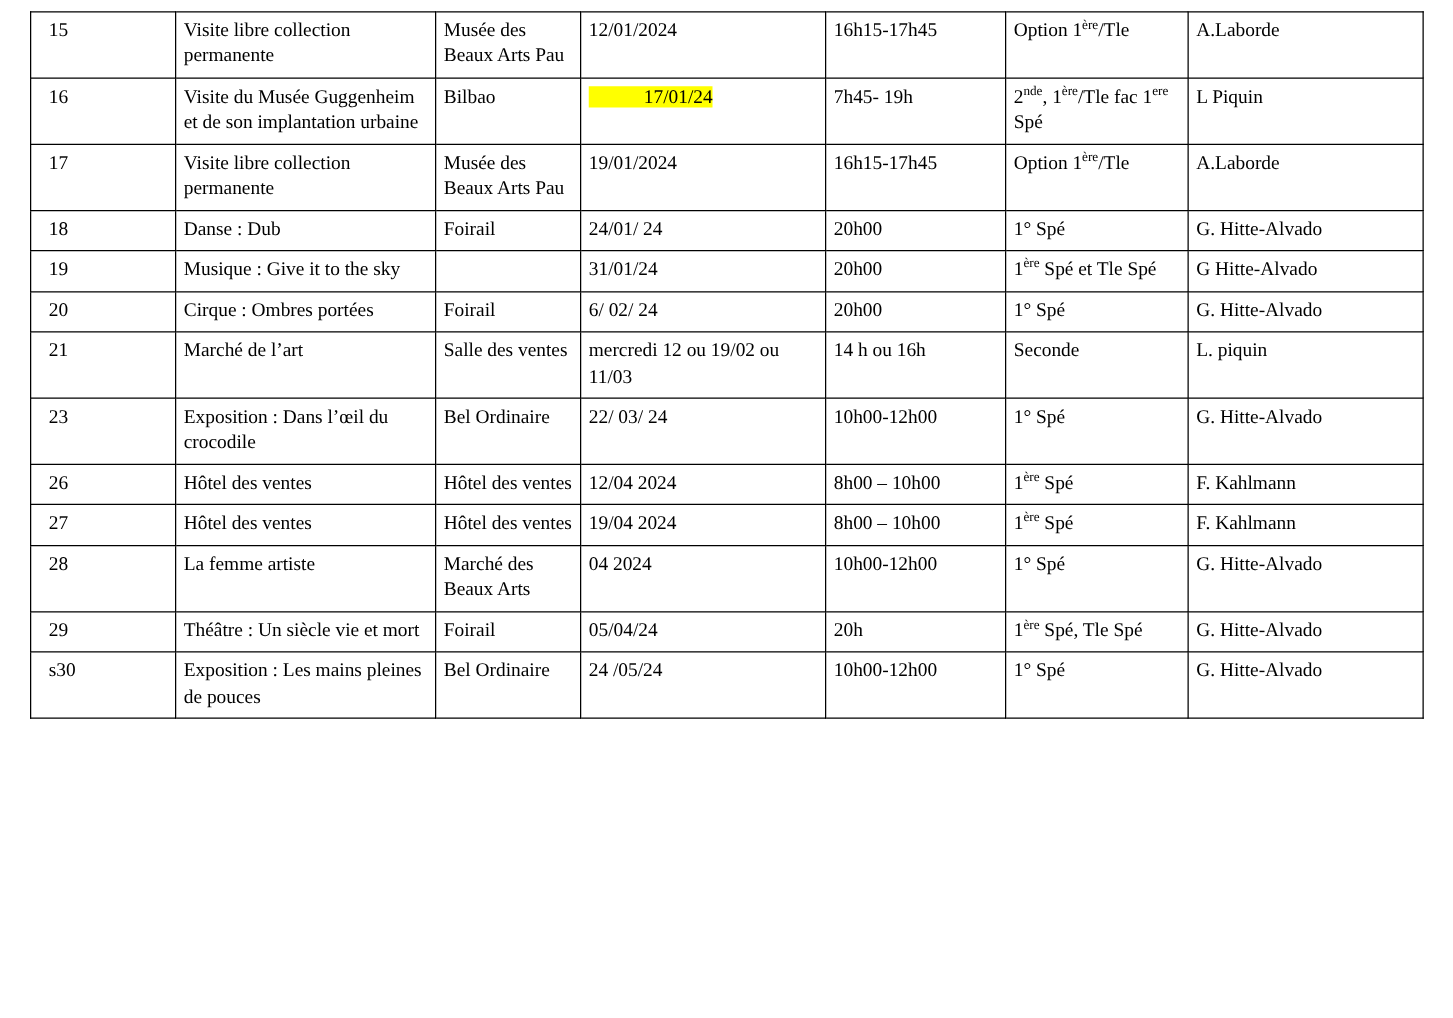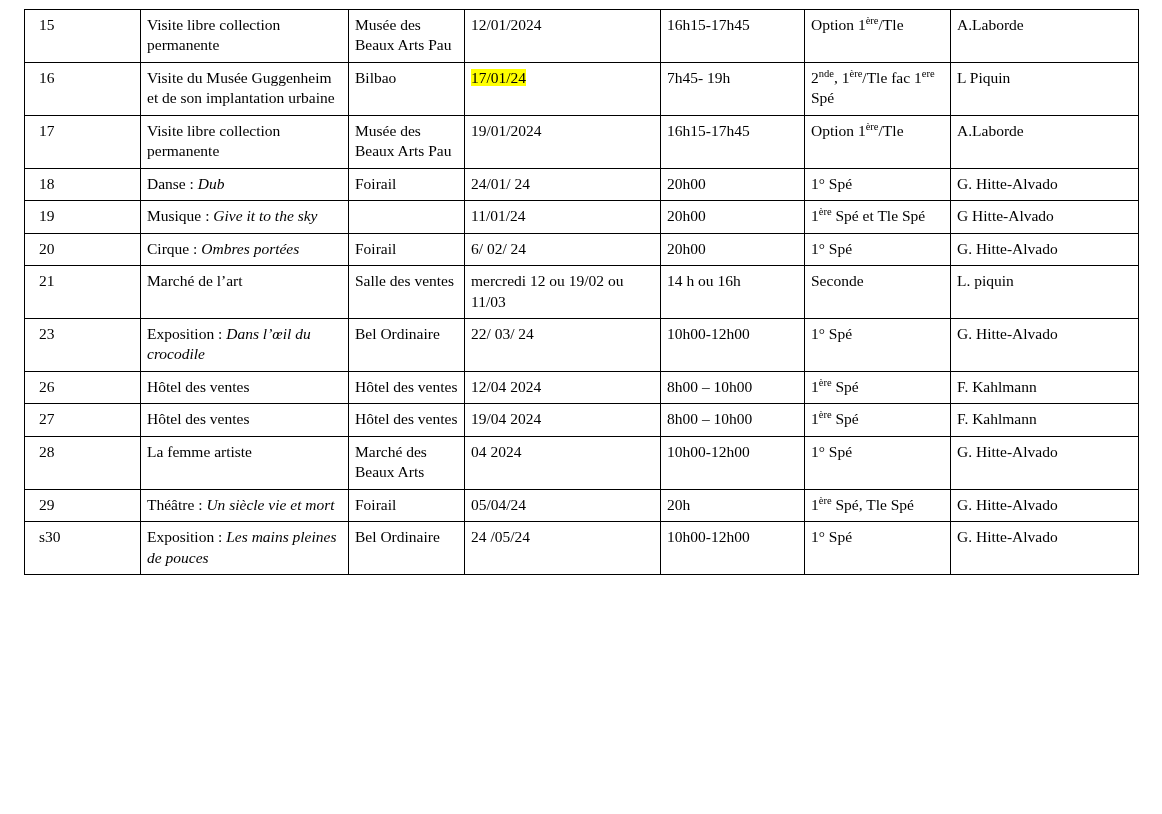--- a/index.html
+++ b/index.html
@@ -41,29 +41,29 @@
     padding: 5px 6px 6px 6px;
     word-wrap: break-word;
   }
   .cell-inner {
     display: block;
   }
   .num {
     padding-left: 8px;
   }
   .it {
-    font-style: italic;
   }
   sup {
     font-size: 0.68em;
     vertical-align: super;
     line-height: 0;
   }
   .hl {
     background: #ffff00;
+    padding-left: 44px;
   }
 </style>
 </head>
 <body>
 
 <div id="sheet">
   <table class="schedule">
     <colgroup>
       <col class="c0">
         <col class="c1">
@@ -168,21 +168,21 @@
           <td>
             <span class="cell-inner num">19</span>
           </td>
           <td>
             <span class="cell-inner"><span>Musique : </span><span class="it">Give it to the sky</span></span>
           </td>
           <td>
             <span class="cell-inner"></span>
           </td>
           <td>
-            <span class="cell-inner">11/01/24</span>
+            <span class="cell-inner">31/01/24</span>
           </td>
           <td>
             <span class="cell-inner">20h00</span>
           </td>
           <td>
             <span class="cell-inner">1<sup>ère</sup> Spé et Tle Spé</span>
           </td>
           <td>
             <span class="cell-inner">G Hitte-Alvado</span>
           </td>

